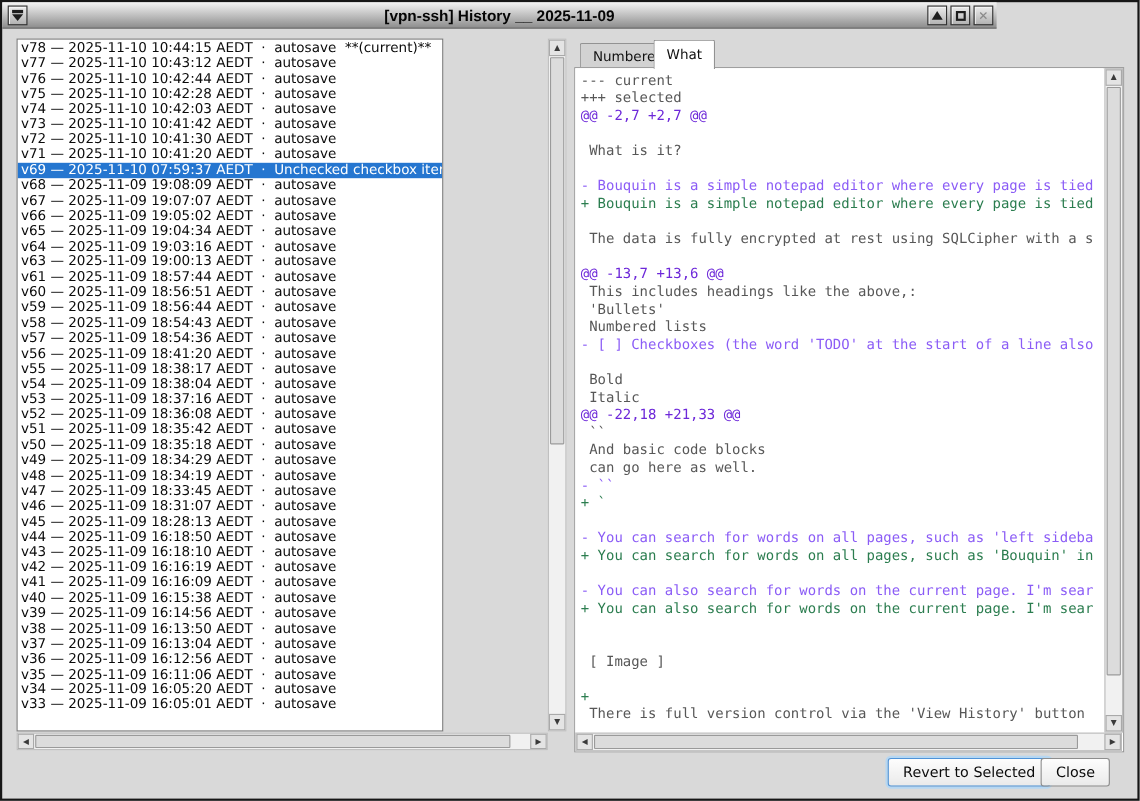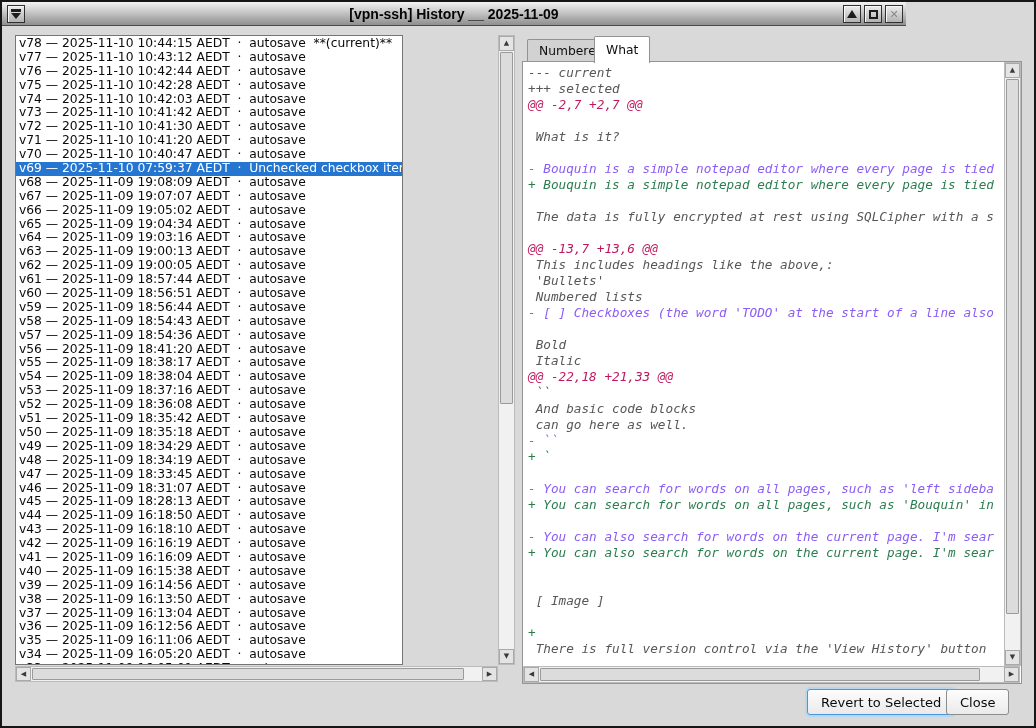--- a/index.html
+++ b/index.html
@@ -75,31 +75,31 @@
   .tab {
     position:absolute; border:1px solid #929292; border-bottom:none;
     border-radius:2px 2px 0 0; font-size:12.3px; color:#101010;
     display:flex; align-items:center; padding:0 11px; cursor:pointer;
   }
   .tab.inactive { left:525px; top:37px; height:23px; background:#d2d2d2; }
   .tab.active   { left:592px; top:34px; height:27px; background:#ffffff; z-index:3; }
 
   .nbframe {
     position:absolute; left:520px; top:59px; width:500px; height:623px;
-    background:#ffffff; border:1px solid #959595;font-style:italic;
+    background:#ffffff; border:1px solid #959595;
   }
 
   .difftext {
     position:absolute; left:0; top:0; width:480px; height:604px;
     overflow:hidden; padding:3px 0 0 5px; background:#ffffff;
     font-family:"DejaVu Sans Mono", monospace; font-size:12.7px; cursor:text;
   }
   .dline { height:16px; line-height:16px; white-space:pre; }
   .dline.ctx  { color:#575757; }
-  .dline.hunk { color:#be185d; }
+  .dline.hunk { color:#6d28d9; }
   .dline.del  { color:#8b5cf6; }
   .dline.add  { color:#2b7d4f; }
 
   #diff-vsb { right:0; top:0; width:17px; height:604px; }
   #diff-vsb .sb-thumb { top:16px; height:535px; }
   #diff-hsb { left:0; bottom:0; width:497px; height:17px; }
   #diff-hsb .sb-thumb { left:16px; width:440px; }
 
   
   .btn {
@@ -138,29 +138,27 @@
   <div class="listbox">
 
   <div class="lrow">v78 — 2025-11-10 10:44:15 AEDT  ·  autosave  **(current)**</div>
       <div class="lrow">v77 — 2025-11-10 10:43:12 AEDT  ·  autosave</div>
       <div class="lrow">v76 — 2025-11-10 10:42:44 AEDT  ·  autosave</div>
       <div class="lrow">v75 — 2025-11-10 10:42:28 AEDT  ·  autosave</div>
       <div class="lrow">v74 — 2025-11-10 10:42:03 AEDT  ·  autosave</div>
       <div class="lrow">v73 — 2025-11-10 10:41:42 AEDT  ·  autosave</div>
       <div class="lrow">v72 — 2025-11-10 10:41:30 AEDT  ·  autosave</div>
       <div class="lrow">v71 — 2025-11-10 10:41:20 AEDT  ·  autosave</div>
-      <div class="lrow">v70 — 2025-11-10 10:40:47 AEDT  ·  autosave</div>
       <div class="lrow selected">v69 — 2025-11-10 07:59:37 AEDT  ·  Unchecked checkbox items moved to next</div>
       <div class="lrow">v68 — 2025-11-09 19:08:09 AEDT  ·  autosave</div>
       <div class="lrow">v67 — 2025-11-09 19:07:07 AEDT  ·  autosave</div>
       <div class="lrow">v66 — 2025-11-09 19:05:02 AEDT  ·  autosave</div>
       <div class="lrow">v65 — 2025-11-09 19:04:34 AEDT  ·  autosave</div>
       <div class="lrow">v64 — 2025-11-09 19:03:16 AEDT  ·  autosave</div>
       <div class="lrow">v63 — 2025-11-09 19:00:13 AEDT  ·  autosave</div>
-      <div class="lrow">v62 — 2025-11-09 19:00:05 AEDT  ·  autosave</div>
       <div class="lrow">v61 — 2025-11-09 18:57:44 AEDT  ·  autosave</div>
       <div class="lrow">v60 — 2025-11-09 18:56:51 AEDT  ·  autosave</div>
       <div class="lrow">v59 — 2025-11-09 18:56:44 AEDT  ·  autosave</div>
       <div class="lrow">v58 — 2025-11-09 18:54:43 AEDT  ·  autosave</div>
       <div class="lrow">v57 — 2025-11-09 18:54:36 AEDT  ·  autosave</div>
       <div class="lrow">v56 — 2025-11-09 18:41:20 AEDT  ·  autosave</div>
       <div class="lrow">v55 — 2025-11-09 18:38:17 AEDT  ·  autosave</div>
       <div class="lrow">v54 — 2025-11-09 18:38:04 AEDT  ·  autosave</div>
       <div class="lrow">v53 — 2025-11-09 18:37:16 AEDT  ·  autosave</div>
       <div class="lrow">v52 — 2025-11-09 18:36:08 AEDT  ·  autosave</div>

